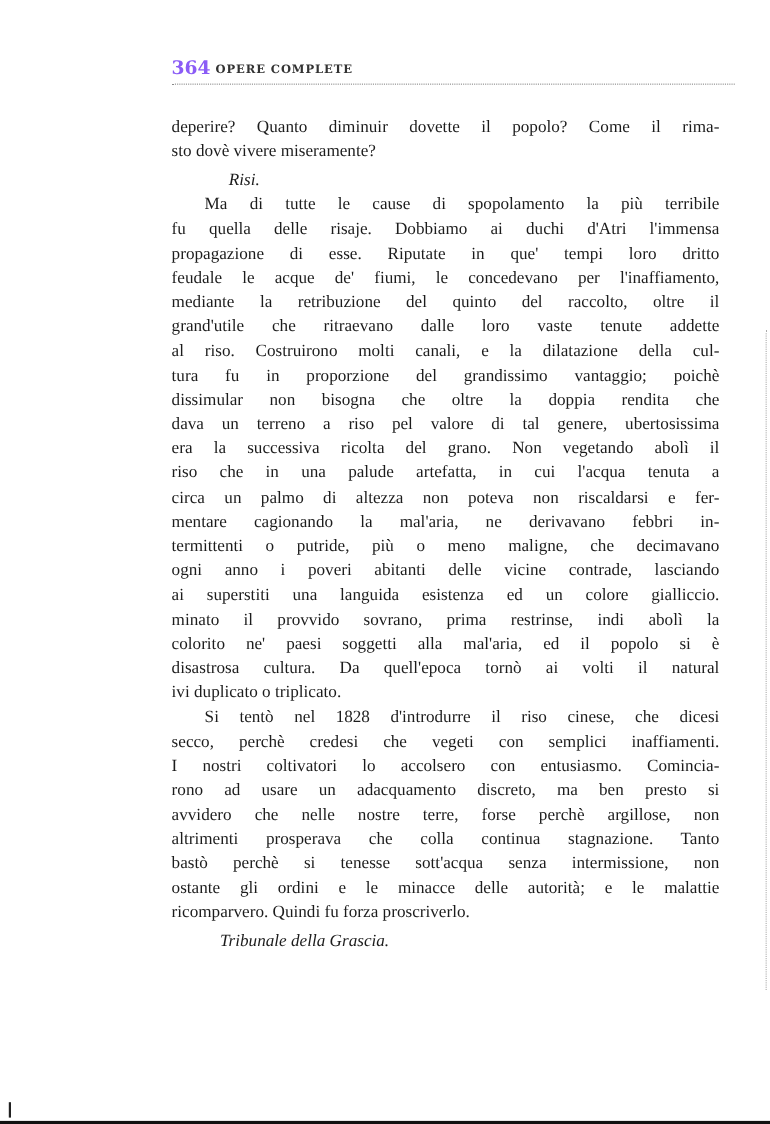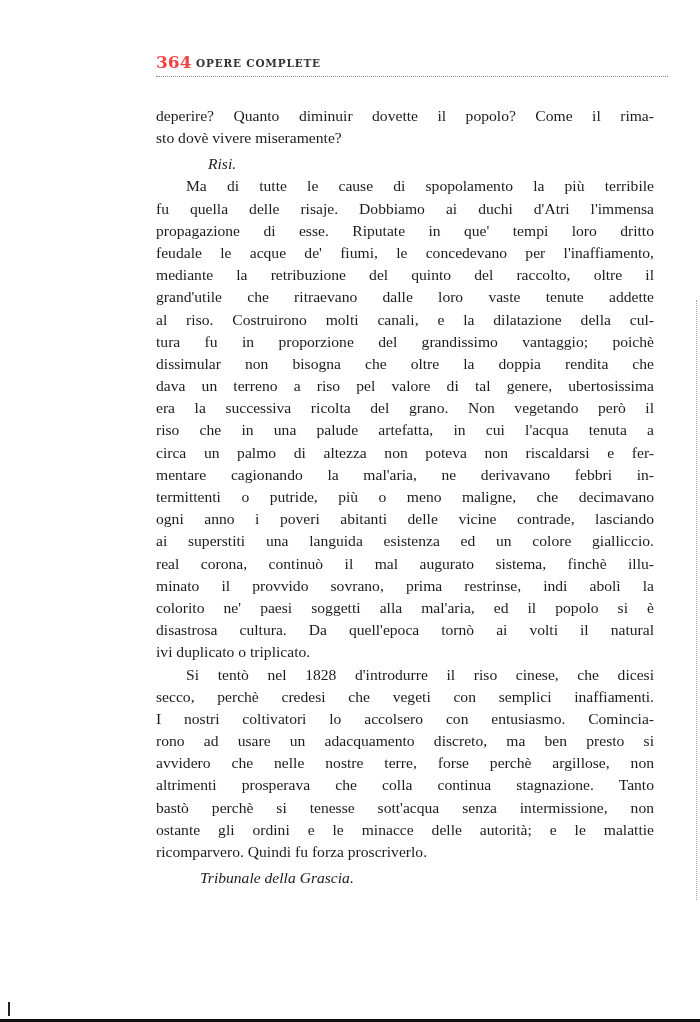--- a/index.html
+++ b/index.html
@@ -24,21 +24,21 @@
   .running-head {
     position: relative;
     height: 22px;
   }
   .page-number {
     position: absolute;
     left: 0;
     top: 0;
     font-size: 17px;
     font-weight: bold;
-    color: #ef4444;
+    color: #8b5cf6;
   }
   .header-title {
     position: absolute;
     left: 0;
     right: 0;
     top: 5px;
     text-align: left;
     font-size: 10.5px;
     letter-spacing: 0.8px;
     font-weight: bold;
@@ -124,28 +124,27 @@
     <span class="line indent">Ma di tutte le cause di spopolamento la più terribile</span>
     <span class="line">fu quella delle risaje. Dobbiamo ai duchi d'Atri l'immensa</span>
     <span class="line">propagazione di esse. Riputate in que' tempi loro dritto</span>
     <span class="line">feudale le acque de' fiumi, le concedevano per l'inaffiamento,</span>
     <span class="line">mediante la retribuzione del quinto del raccolto, oltre il</span>
     <span class="line">grand'utile che ritraevano dalle loro vaste tenute addette</span>
     <span class="line">al riso. Costruirono molti canali, e la dilatazione della cul-</span>
     <span class="line">tura fu in proporzione del grandissimo vantaggio; poichè</span>
     <span class="line">dissimular non bisogna che oltre la doppia rendita che</span>
     <span class="line">dava un terreno a riso pel valore di tal genere, ubertosissima</span>
-    <span class="line">era la successiva ricolta del grano. Non vegetando però il</span>
+    <span class="line">era la successiva ricolta del grano. Non vegetando abolì il</span>
     <span class="line">riso che in una palude artefatta, in cui l'acqua tenuta a</span>
     <span class="line">circa un palmo di altezza non poteva non riscaldarsi e fer-</span>
     <span class="line">mentare cagionando la mal'aria, ne derivavano febbri in-</span>
     <span class="line">termittenti o putride, più o meno maligne, che decimavano</span>
     <span class="line">ogni anno i poveri abitanti delle vicine contrade, lasciando</span>
     <span class="line">ai superstiti una languida esistenza ed un colore gialliccio.</span>
-    <span class="line">real corona, continuò il mal augurato sistema, finchè illu-</span>
     <span class="line">minato il provvido sovrano, prima restrinse, indi abolì la</span>
     <span class="line">colorito ne' paesi soggetti alla mal'aria, ed il popolo si è</span>
     <span class="line">disastrosa cultura. Da quell'epoca tornò ai volti il natural</span>
     <span class="line last">ivi duplicato o triplicato.</span>
 
     <span class="line indent">Si tentò nel 1828 d'introdurre il riso cinese, che dicesi</span>
     <span class="line"><span class="ital">secco,</span><span> perchè credesi che vegeti con semplici inaffiamenti.</span></span>
     <span class="line">I nostri coltivatori lo accolsero con entusiasmo. Comincia-</span>
     <span class="line">rono ad usare un adacquamento discreto, ma ben presto si</span>
     <span class="line">avvidero che nelle nostre terre, forse perchè argillose, non</span>

